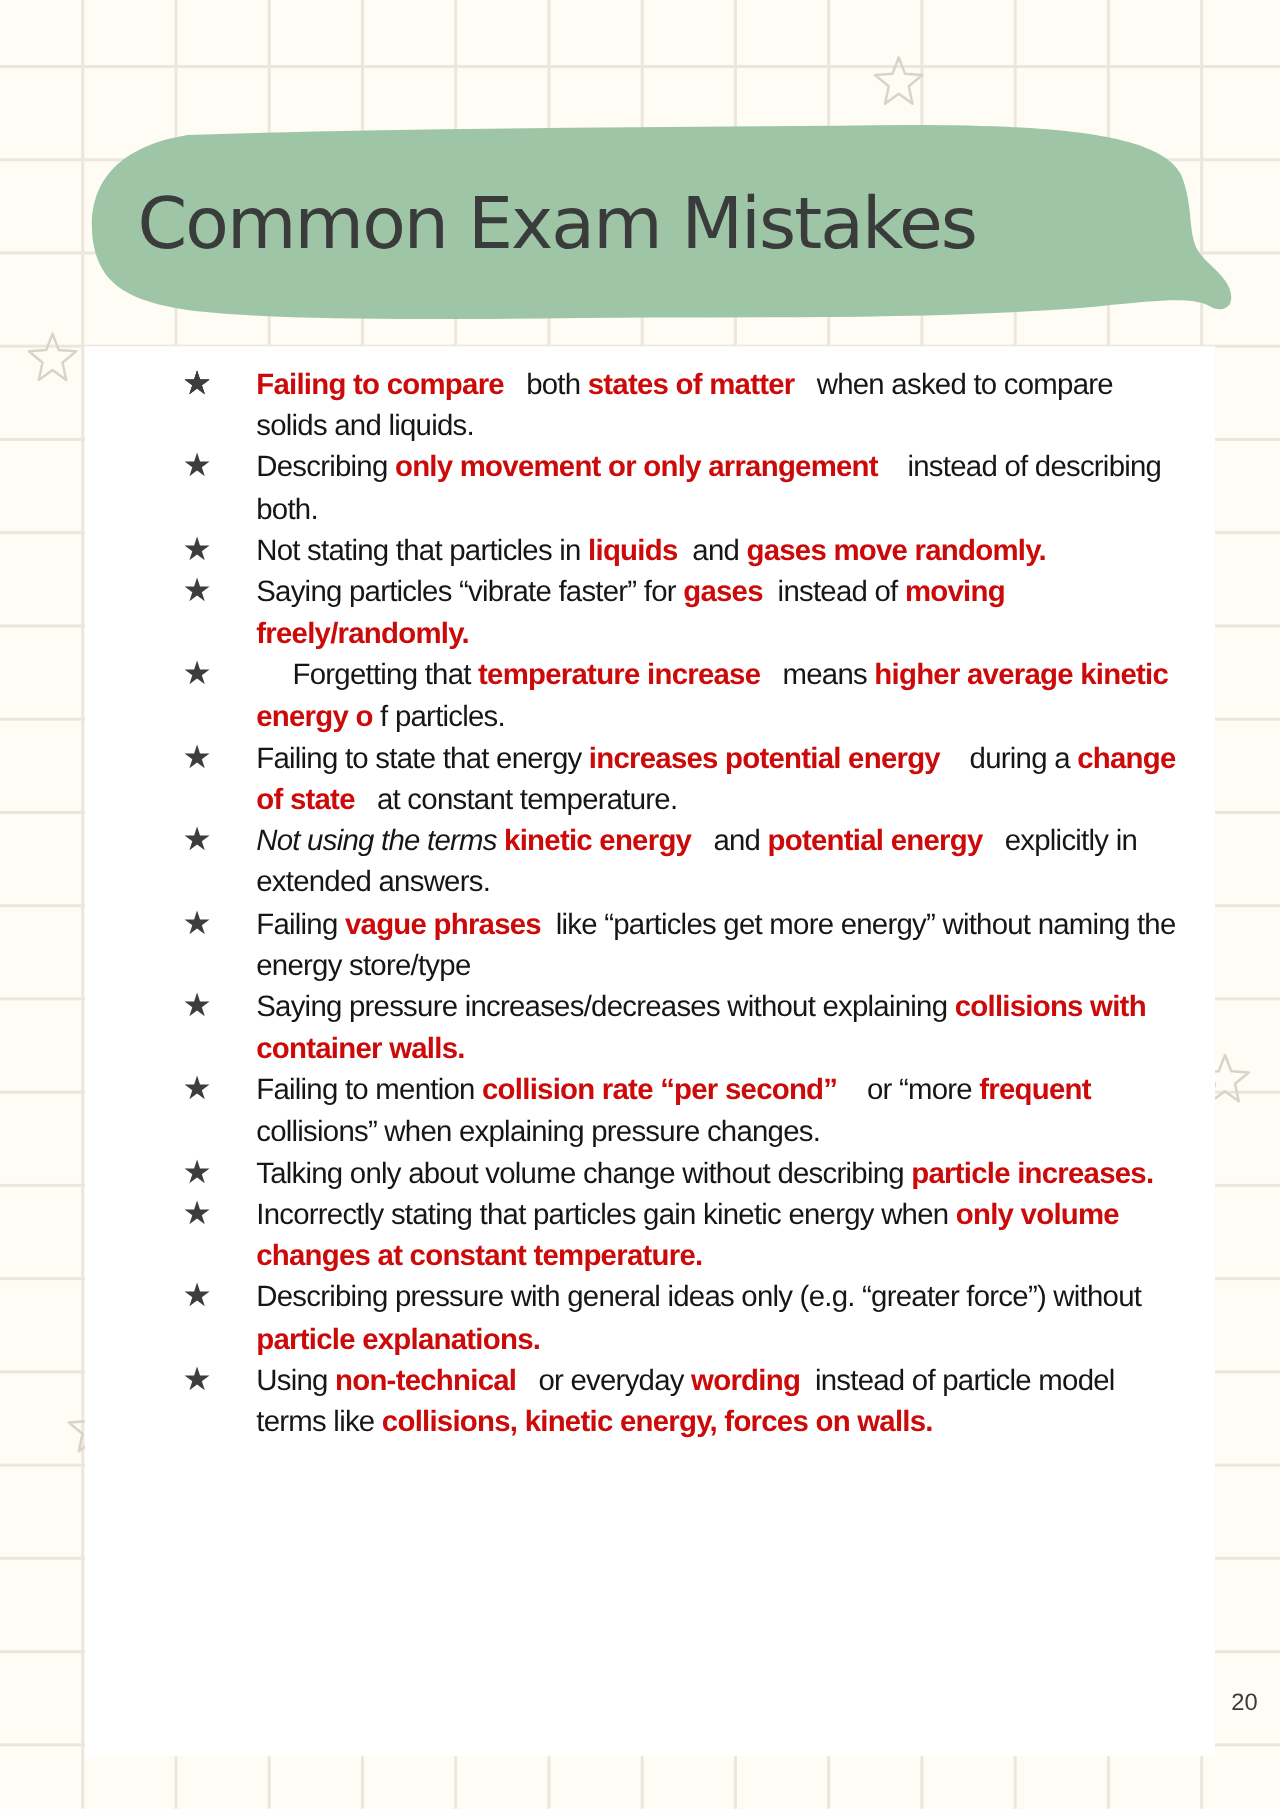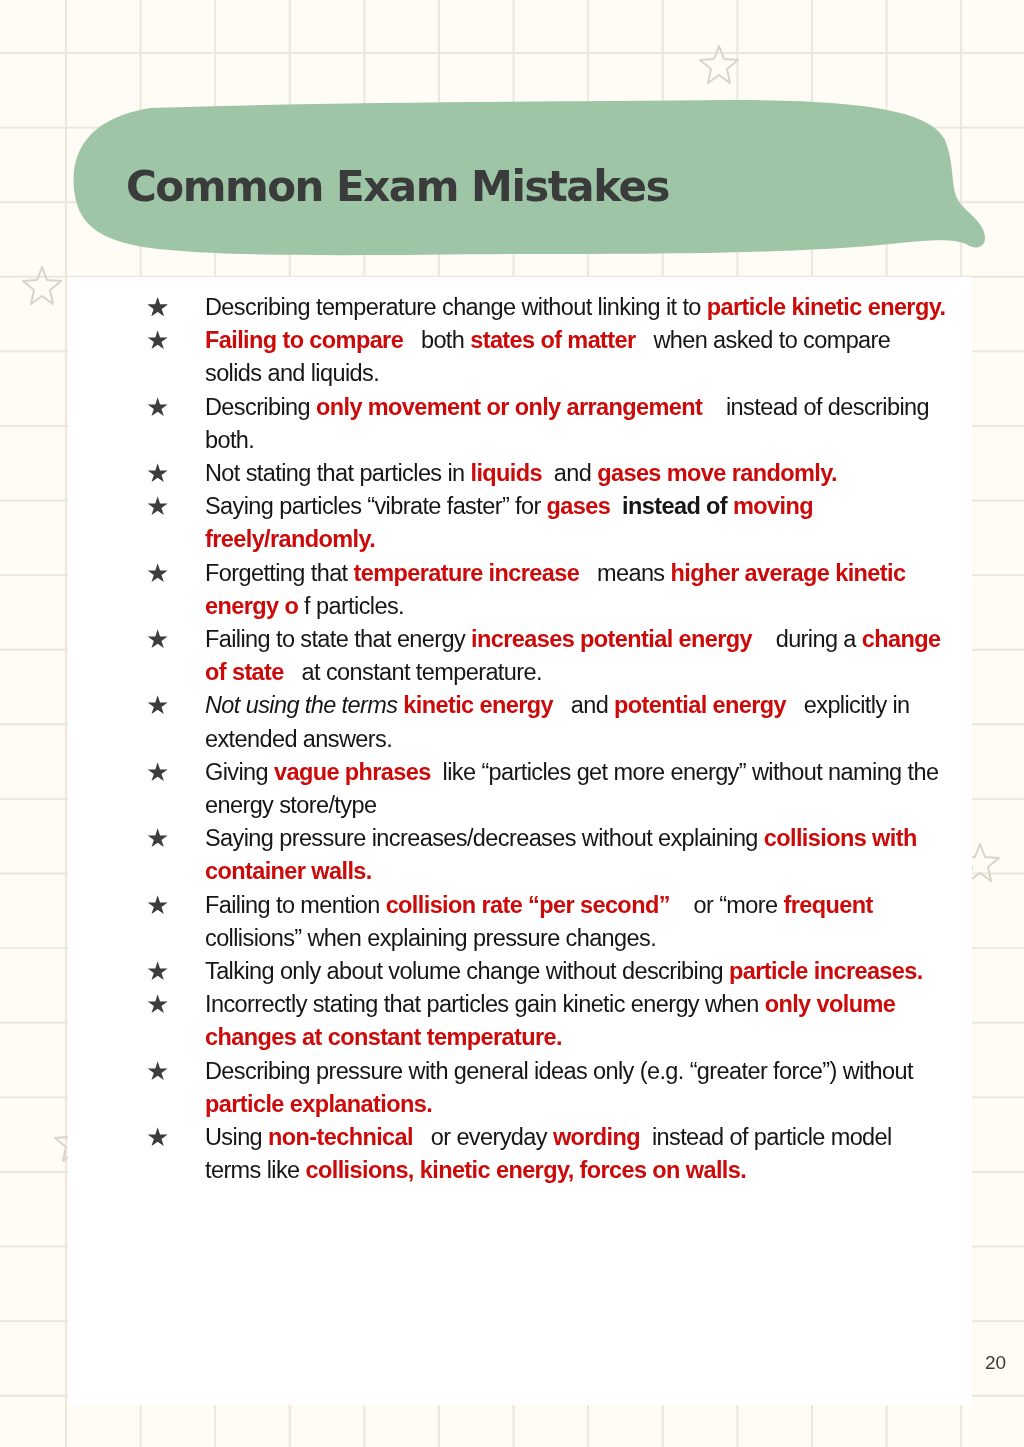--- a/index.html
+++ b/index.html
@@ -9,23 +9,23 @@
     background-image:
       linear-gradient(to right, #ebe7dd 2px, transparent 2px),
       linear-gradient(to bottom, #ebe7dd 2px, transparent 2px);
     background-size:74.6px 74.6px;
     background-position:65px 52px;
     font-family:"Liberation Sans", sans-serif;
   }
   .deco-star { position:absolute; }
   .blob { position:absolute; left:0; top:0; width:1024px; height:300px; }
   .title {
-    position:absolute; left:110px; top:146px; margin:16px;
-    font-family:"DejaVu Sans", sans-serif; font-weight:bold;
-    font-size:42px; color:#3a3b3b; letter-spacing:-1.5px;
+    position:absolute; left:110px; top:146px; margin:0;
+    font-family:"DejaVu Sans", sans-serif; font-weight:normal;
+    font-size:57px; color:#3a3b3b; letter-spacing:-1.5px;
     white-space:nowrap;
   }
   .card {
     position:absolute; left:68px; top:277px; width:904px; height:1128px;
     background:#ffffff;
   }
   .list { position:absolute; left:0; top:14px; margin:0; padding:0; list-style:none; width:100%; }
   .item { position:relative; padding-left:137px; padding-right:24px; }
   .bullet {
     position:absolute; left:78px; top:0; font-size:26px; line-height:33px;
@@ -74,53 +74,52 @@
 </svg>
 <h1 class="title">Common Exam Mistakes</h1>
 
 <div class="card">
   <ul class="list" id="mistakes-list">
       <li class="item">
         <span class="bullet">★</span>
       </li>
       <li class="item">
         <span class="bullet">★</span>
-        <span class="text"><span style="white-space: pre-wrap;">Describing temperature change without linking it to </span><span class="hl" style="white-space: pre-wrap;">particle kinetic energy.</span></span>
       </li>
       <li class="item">
         <span class="bullet">★</span>
         <span class="text"><span class="hl" style="white-space: pre-wrap;">Failing to compare</span><span style="white-space: pre-wrap;">   both </span><span class="hl" style="white-space: pre-wrap;">states of matter</span><span style="white-space: pre-wrap;">   when asked to compare solids and liquids.</span></span>
       </li>
       <li class="item">
         <span class="bullet">★</span>
         <span class="text"><span style="white-space: pre-wrap;">Describing </span><span class="hl" style="white-space: pre-wrap; text-align: right;">only movement or only arrangement</span><span style="white-space: pre-wrap;">    instead of describing both.</span></span>
       </li>
       <li class="item">
         <span class="bullet">★</span>
         <span class="text"><span style="white-space: pre-wrap;">Not stating that particles in </span><span class="hl" style="white-space: pre-wrap; text-align: right;">liquids</span><span style="white-space: pre-wrap;">  and </span><span class="hl" style="white-space: pre-wrap;">gases move randomly.</span></span>
       </li>
       <li class="item">
         <span class="bullet">★</span>
-        <span class="text"><span style="white-space: pre-wrap;">Saying particles “vibrate faster” for </span><span class="hl" style="white-space: pre-wrap;">gases</span><span style="white-space: pre-wrap; font-weight: bold;">  instead of </span><span class="hl" style="white-space: pre-wrap;">moving freely/randomly.</span></span>
+        <span class="text"><span style="white-space: pre-wrap;">Saying particles “vibrate faster” for </span><span class="hl" style="white-space: pre-wrap;">gases</span><span style="white-space: pre-wrap;">  instead of </span><span class="hl" style="white-space: pre-wrap;">moving freely/randomly.</span></span>
       </li>
       <li class="item">
         <span class="bullet">★</span>
-        <span class="text"><span style="white-space: pre-wrap;">Forgetting that </span><span class="hl" style="white-space: pre-wrap; text-align: right;">temperature increase</span><span style="white-space: pre-wrap;">   means </span><span class="hl" style="white-space: pre-wrap;">higher average kinetic energy o</span><span style="white-space: pre-wrap; margin-top: 16px;"> f particles.</span></span>
+        <span class="text"><span style="white-space: pre-wrap; margin-left: 29px;">Forgetting that </span><span class="hl" style="white-space: pre-wrap; text-align: right;">temperature increase</span><span style="white-space: pre-wrap;">   means </span><span class="hl" style="white-space: pre-wrap;">higher average kinetic energy o</span><span style="white-space: pre-wrap; margin-top: 16px;"> f particles.</span></span>
       </li>
       <li class="item">
         <span class="bullet">★</span>
         <span class="text"><span style="white-space: pre-wrap;">Failing to state that energy </span><span class="hl" style="white-space: pre-wrap;">increases potential energy</span><span style="white-space: pre-wrap;">    during a </span><span class="hl" style="white-space: pre-wrap;">change of state</span><span style="white-space: pre-wrap;">   at constant temperature.</span></span>
       </li>
       <li class="item">
         <span class="bullet">★</span>
         <span class="text"><span style="white-space: pre-wrap; font-style: italic;">Not using the terms </span><span class="hl" style="white-space: pre-wrap;">kinetic energy</span><span style="white-space: pre-wrap;">   and </span><span class="hl" style="white-space: pre-wrap;">potential energy</span><span style="white-space: pre-wrap;">   explicitly in extended answers.</span></span>
       </li>
       <li class="item">
         <span class="bullet">★</span>
-        <span class="text"><span style="white-space: pre-wrap;">Giving </span><span class="hl" style="white-space: pre-wrap;">vague phrases</span><span style="white-space: pre-wrap;">  like “particles get more energy” without naming the energy store/type</span></span>
+        <span class="text"><span style="white-space: pre-wrap;">Failing </span><span class="hl" style="white-space: pre-wrap;">vague phrases</span><span style="white-space: pre-wrap;">  like “particles get more energy” without naming the energy store/type</span></span>
       </li>
       <li class="item">
         <span class="bullet">★</span>
         <span class="text"><span style="white-space: pre-wrap;">Saying pressure increases/decreases without explaining </span><span class="hl" style="white-space: pre-wrap;">collisions with container walls.</span></span>
       </li>
       <li class="item">
         <span class="bullet">★</span>
         <span class="text"><span style="white-space: pre-wrap;">Failing to mention </span><span class="hl" style="white-space: pre-wrap;">collision rate “per second”</span><span style="white-space: pre-wrap;">    or “more </span><span class="hl" style="white-space: pre-wrap;">frequent</span><span style="white-space: pre-wrap;"> collisions” when explaining pressure changes.</span></span>
       </li>
       <li class="item">

